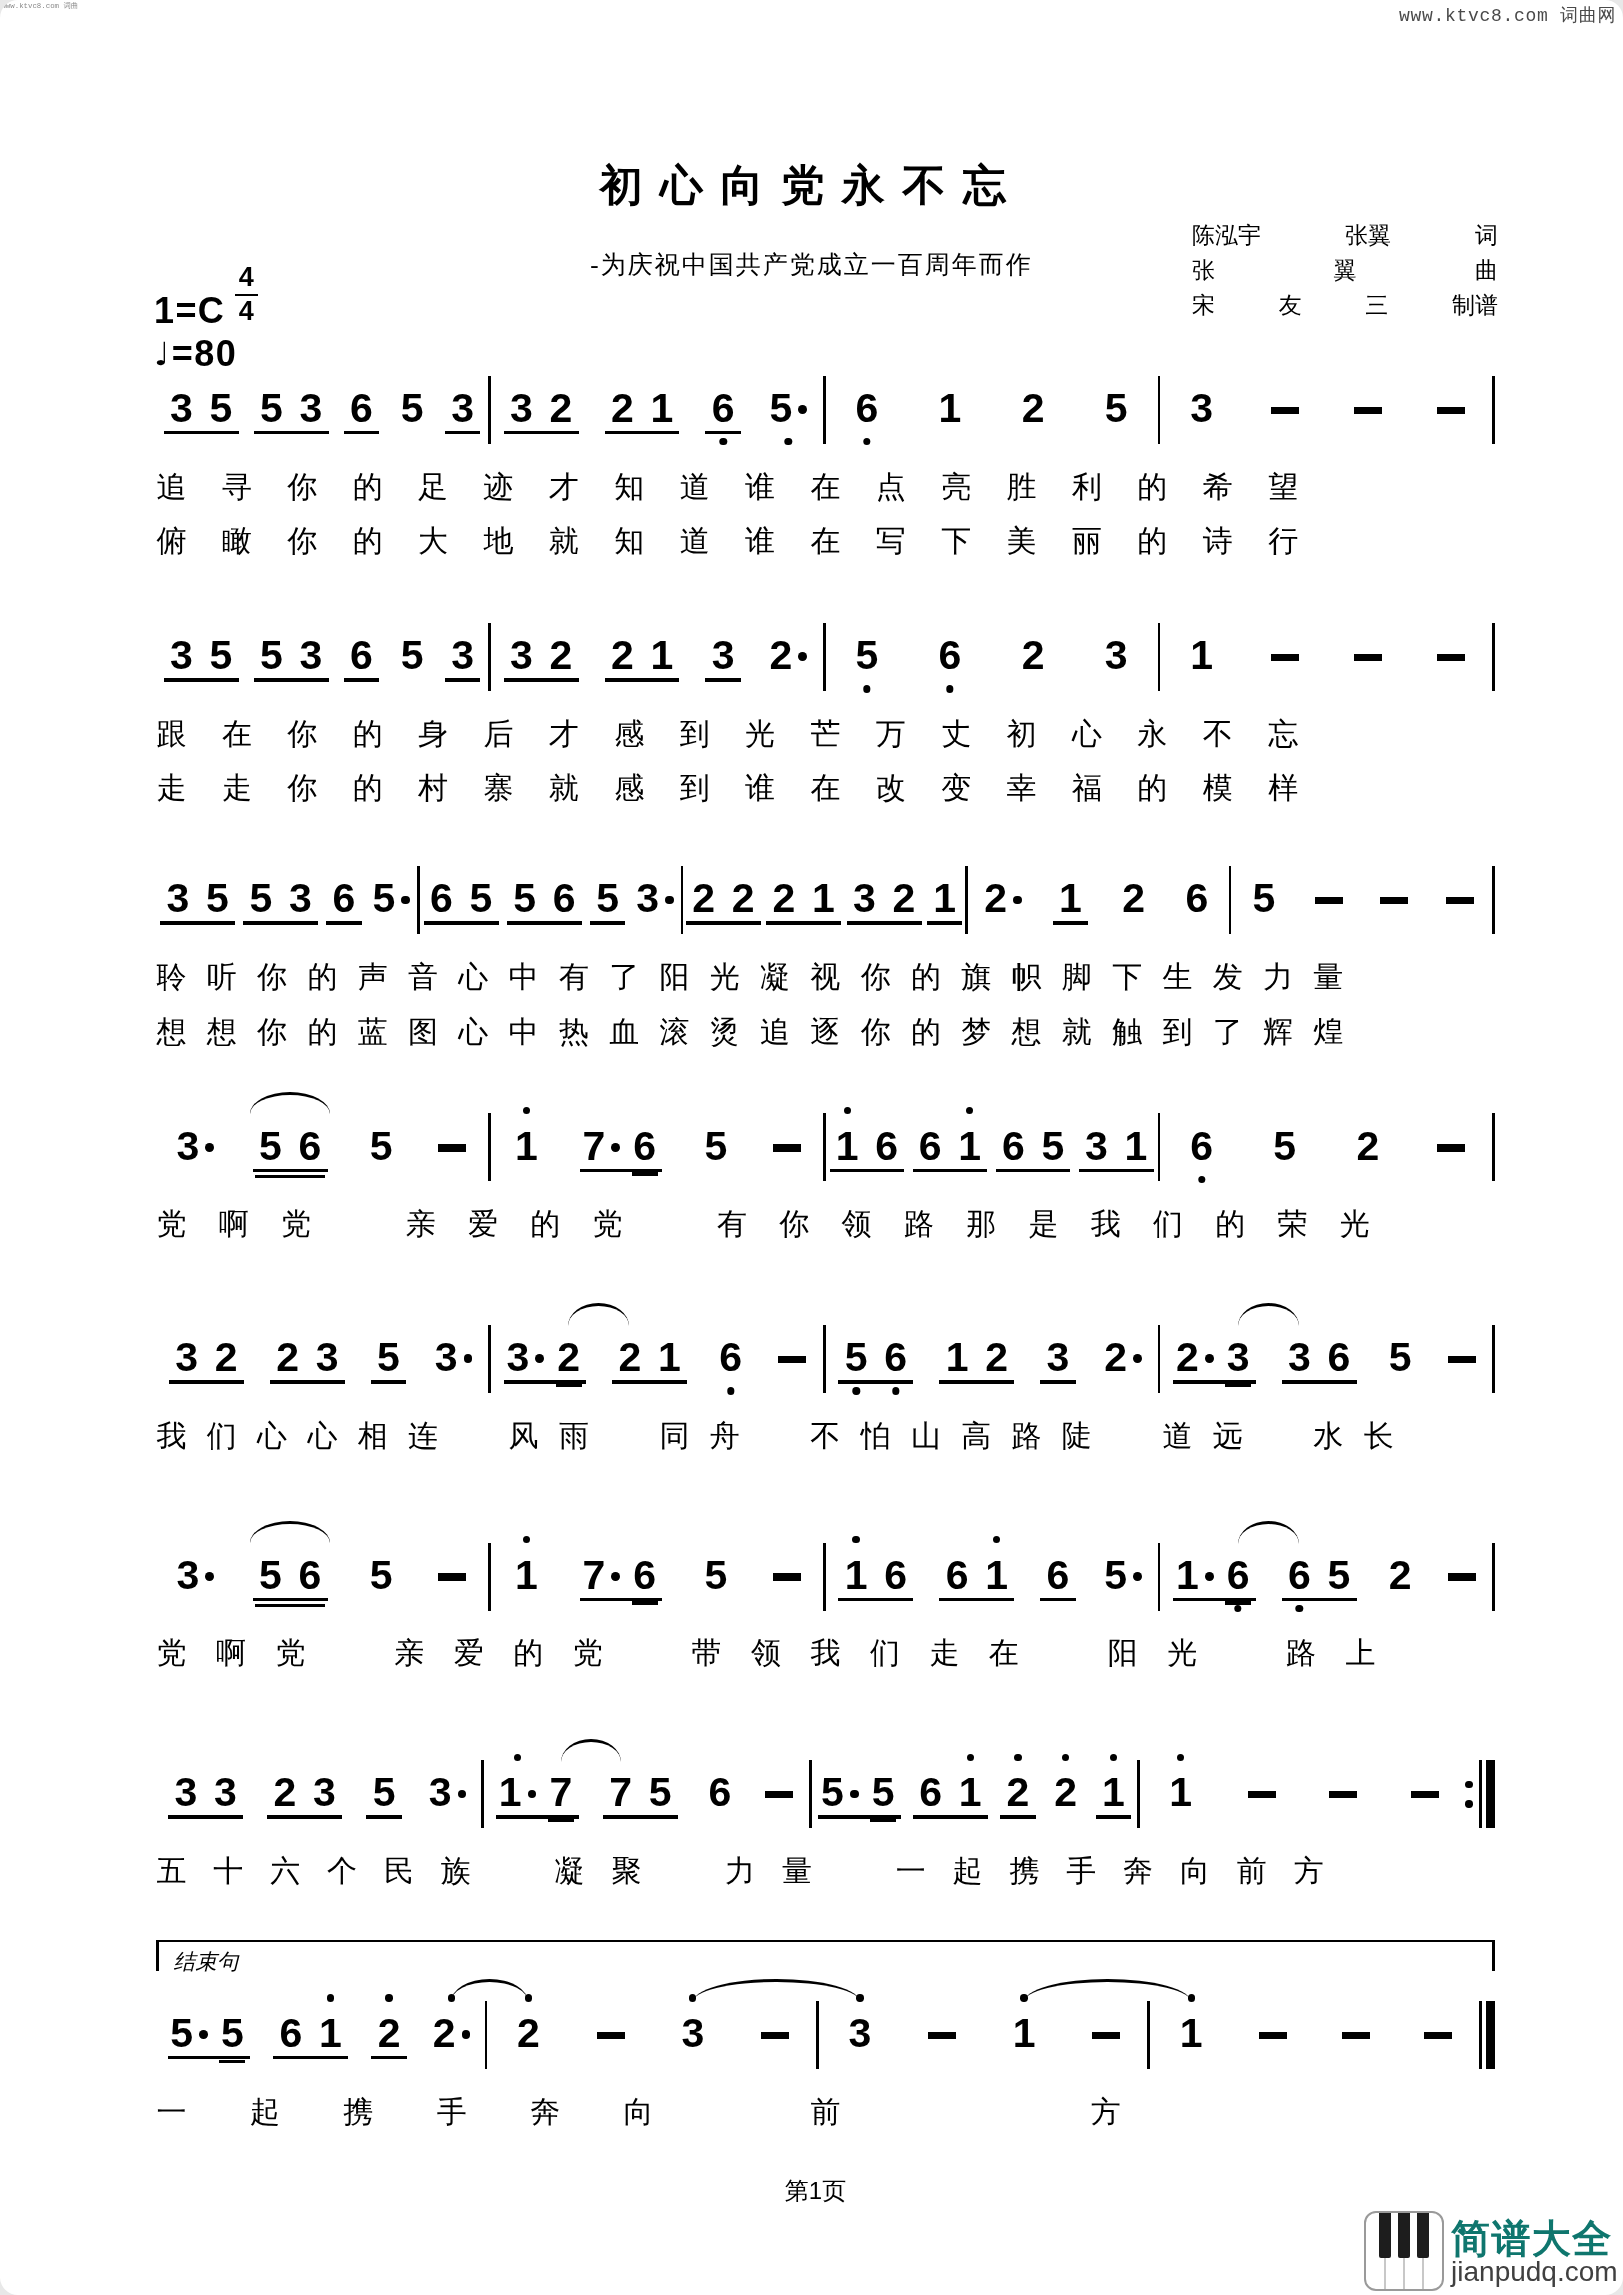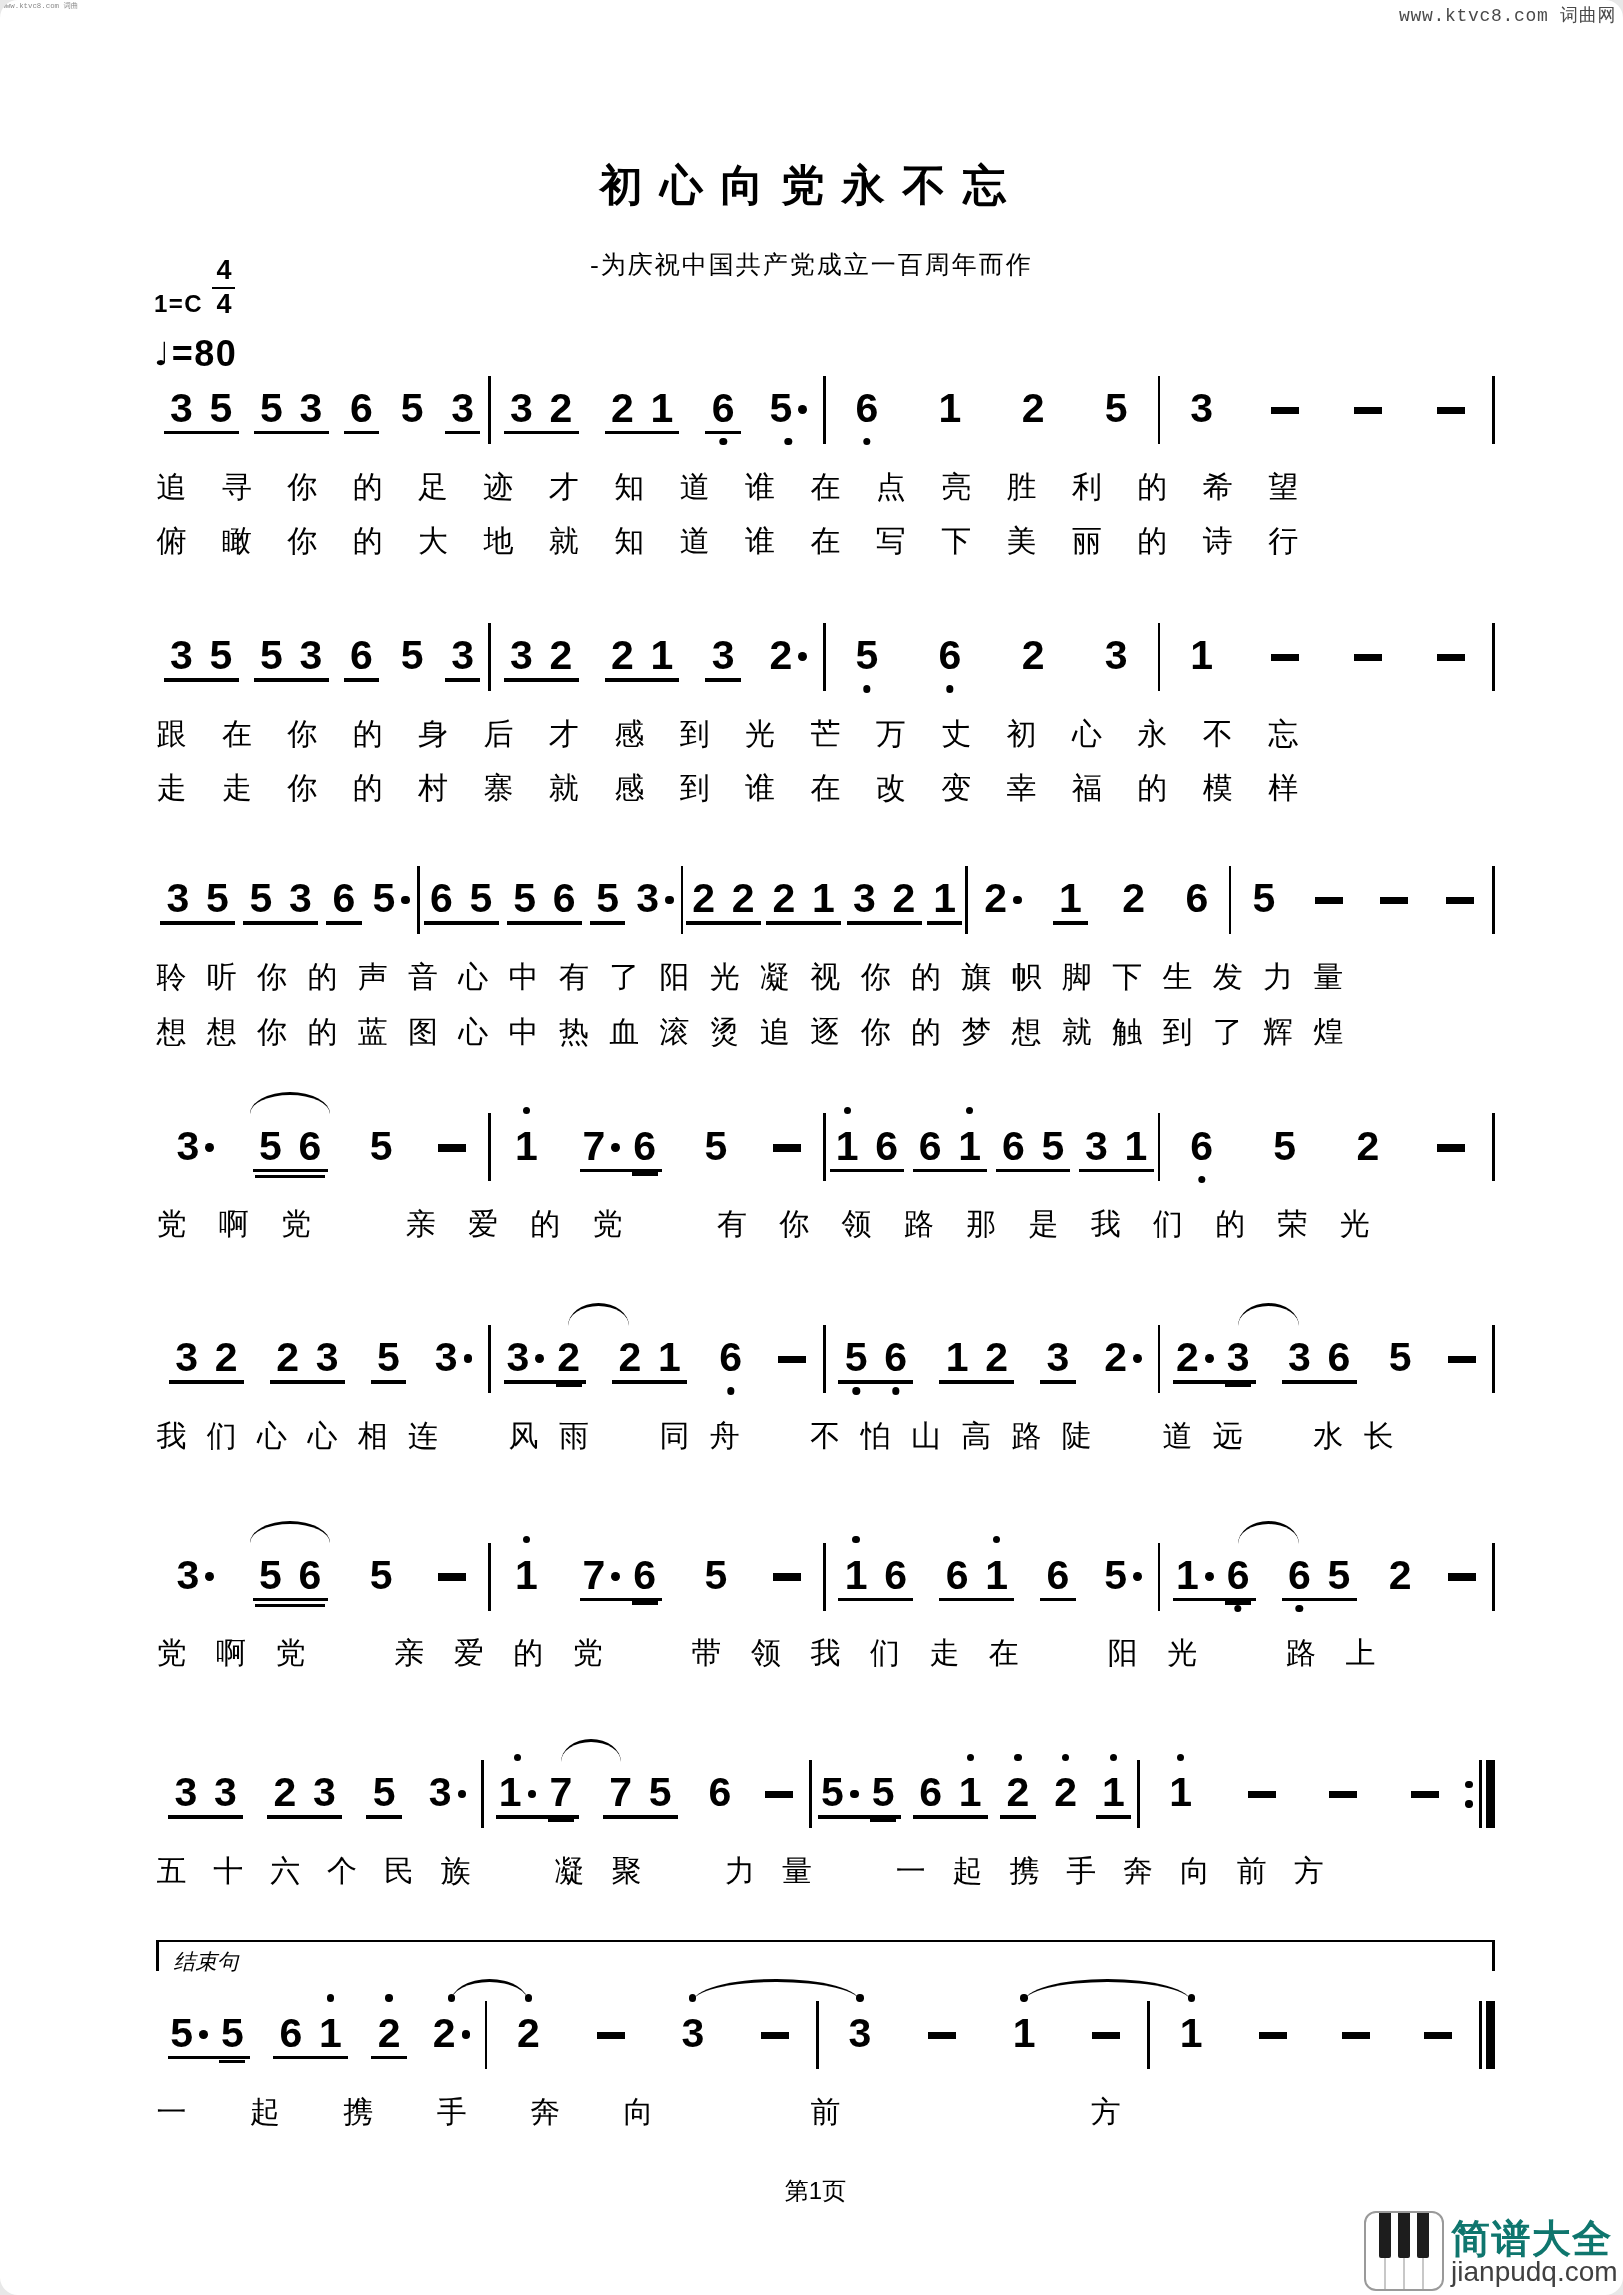--- a/index.html
+++ b/index.html
@@ -16,21 +16,21 @@
   .title{position:absolute;left:0;right:0;top:157px;text-align:center;
          font-size:43px;font-weight:900;letter-spacing:17.6px;}
   .subtitle{position:absolute;left:0;right:0;top:248px;text-align:center;
             font-size:25px;letter-spacing:2px;font-family:"Liberation Serif",serif;}
   .credits{position:absolute;right:125px;top:218px;width:306px;
            font-family:"Liberation Serif",serif;font-size:23px;}
   .credit-row{display:flex;justify-content:space-between;line-height:35px;}
 
   
   .keysig{position:absolute;left:154px;top:257px;display:flex;align-items:center;gap:9.5px;}
-  .tonic{font-size:24px;font-weight:bold;letter-spacing:1.4px;margin-top:33px;}
+  .tonic{font-size:36px;font-weight:bold;letter-spacing:1.4px;margin-top:33px;}
   .frac{display:inline-flex;flex-direction:column;align-items:center;line-height:1;}
   .frac .fn{font-size:27px;font-weight:bold;padding:0 4px 2.7px 4px;border-bottom:2.7px solid #000;}
   .frac .fd{font-size:27px;font-weight:bold;padding-top:2.7px;}
   .tempo{position:absolute;left:154px;top:333px;display:flex;align-items:center;gap:2.7px;}
   .tempo .glyph{font-size:32px;font-family:"DejaVu Sans",sans-serif;}
   .tempo .tval{font-size:36px;font-weight:600;letter-spacing:1.4px;}
 
   
   #systems{position:absolute;left:156px;top:365px;width:1339px;}
   .system{width:100%;}
@@ -90,20 +90,38 @@
 <body>
 
 <div class="page">
 
   <div class="wm-left">www.ktvc8.com 词曲</div>
   <div class="wm-right">www.ktvc8.com 词曲网</div>
 
   <div class="title">初心向党永不忘</div>
   <div class="subtitle">-为庆祝中国共产党成立一百周年而作</div>
 
+  <div class="credits" id="credits">
+      <div class="credit-row">
+        <span>陈泓宇</span>
+        <span>张翼</span>
+        <span>词</span>
+      </div>
+      <div class="credit-row">
+        <span>张</span>
+        <span>翼</span>
+        <span>曲</span>
+      </div>
+      <div class="credit-row">
+        <span>宋</span>
+        <span>友</span>
+        <span>三</span>
+        <span>制谱</span>
+      </div>
+    </div>
 
   <div class="keysig">
     <span class="tonic">1=C</span>
     <span class="frac">
       <span class="fn">4</span>
       <span class="fd">4</span>
     </span>
   </div>
 
   <div class="tempo">

